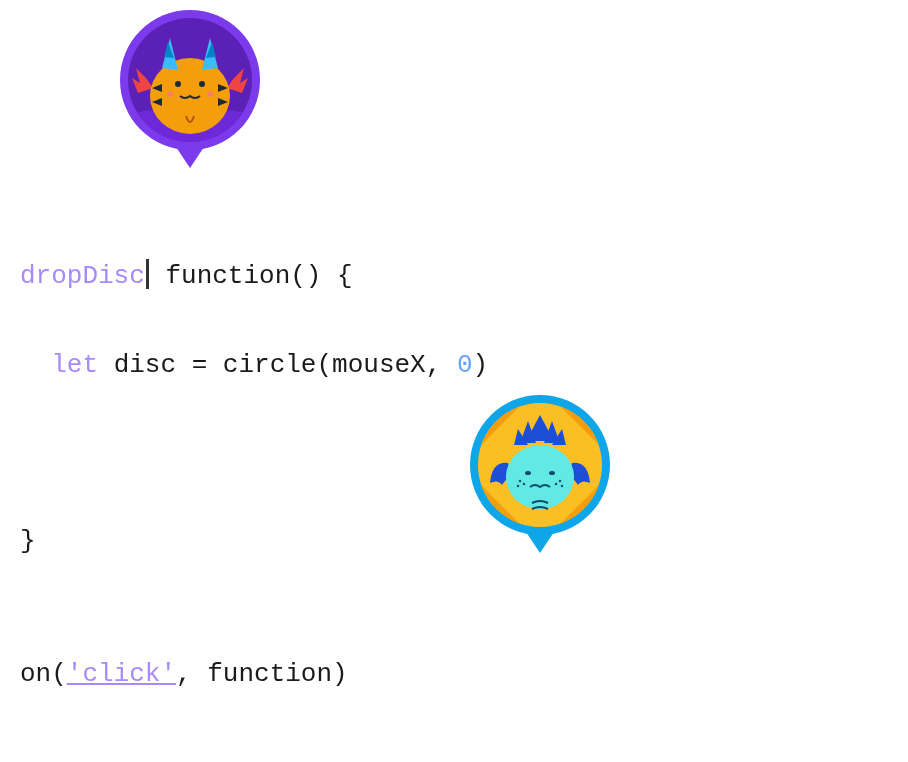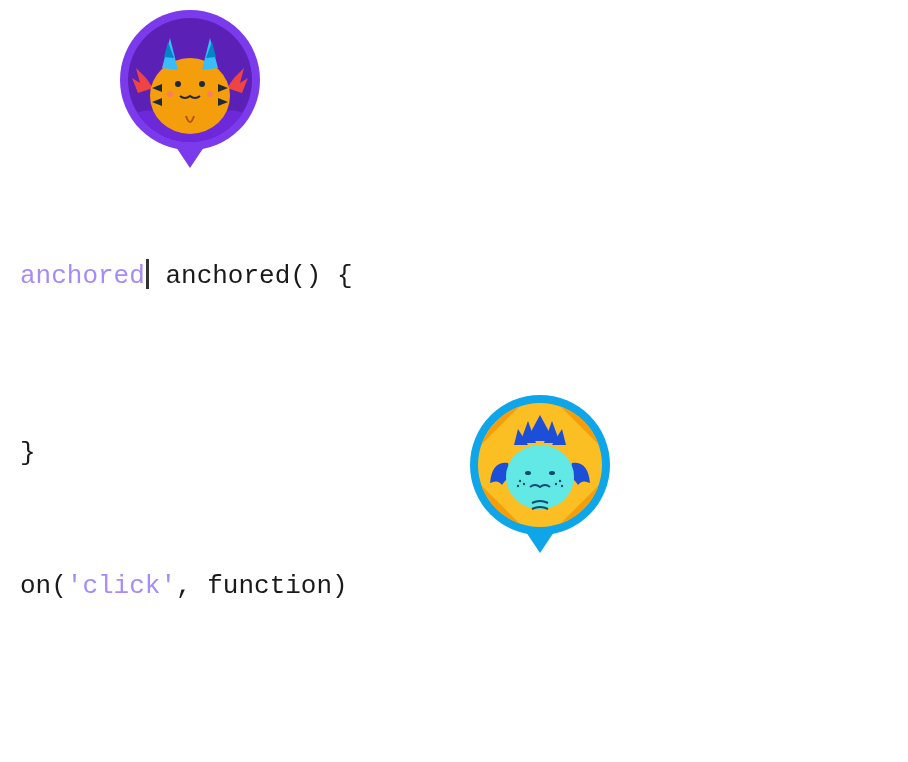--- a/index.html
+++ b/index.html
@@ -26,20 +26,21 @@
       display: block;
     }
     .tok-keyword {
       color: #a78bfa;
     }
     .tok-let {
       color: #a78bfa;
     }
     .tok-string {
       color: #a78bfa;
+      text-decoration: underline;
     }
     .tok-number {
       color: #60a5fa;
     }
     .tok-plain {
       color: #1a1a1a;
     }
     .cursor-mark {
       display: inline-block;
       width: 3px;
@@ -178,21 +179,22 @@
 
         <path d="M 54 100 Q 62 96 70 100" fill="none" stroke="#0c4a6e" stroke-width="2"></path>
         <path d="M 54 106 Q 62 102 70 106" fill="none" stroke="#0c4a6e" stroke-width="2"></path>
       </g>
     </svg>
   </div>
   <div class="avatar-pointer av2-pointer"></div>
 </div>
 
 <div class="code-area">
-<span class="code-line"><span class="tok-keyword">anchored</span><span class="cursor-mark"></span><span class="tok-plain"> anchored() {</span></span>
+<span class="code-line"><span class="tok-keyword">dropDisc</span><span class="cursor-mark"></span><span class="tok-plain"> function() {</span></span>
+<span class="code-line"><span class="tok-plain">  </span><span class="tok-let">let</span><span class="tok-plain"> disc = circle(mouseX, </span><span class="tok-number">0</span><span class="tok-plain">)</span></span>
 <span class="code-line"><span class="tok-plain">  </span></span>
 <span class="code-line"><span class="tok-plain">}</span></span>
 <span class="code-line"><span class="tok-plain"></span></span>
 <span class="code-line"><span class="tok-plain">on(</span><span class="tok-string">'click'</span><span class="tok-plain">, function)</span></span>
 <span class="code-line"><span class="tok-plain"></span></span>
 
 
 
 </div>
 

